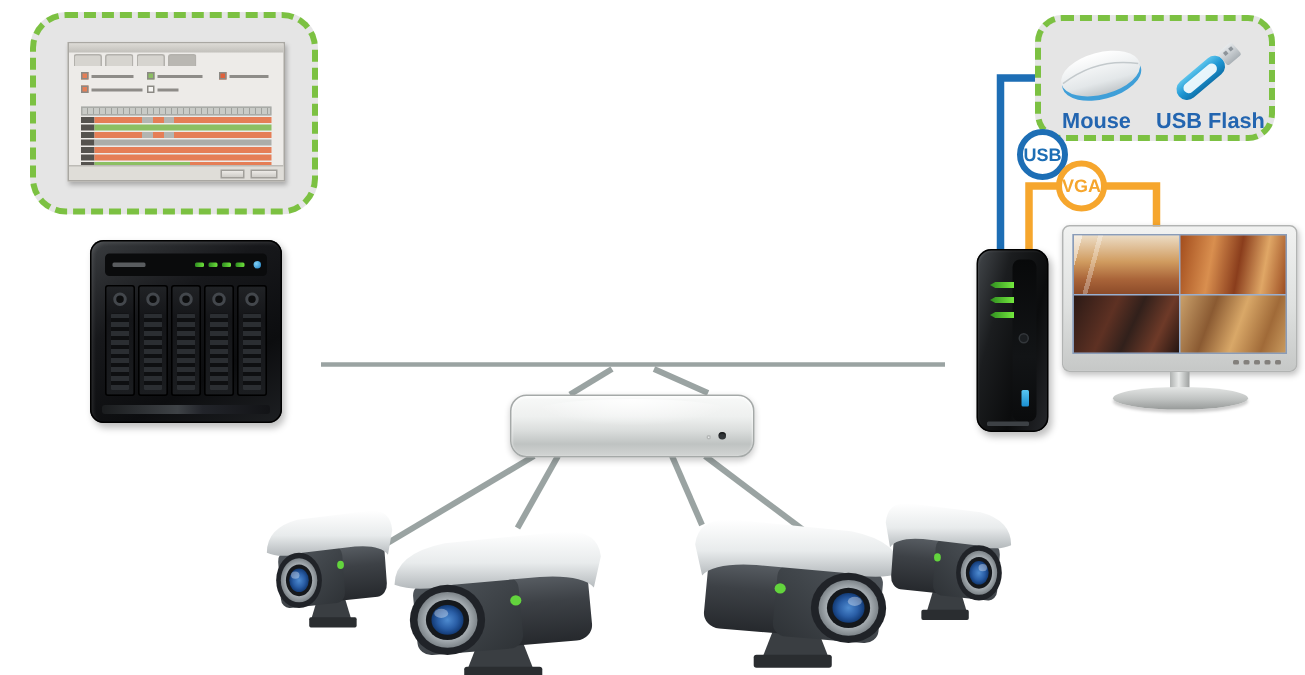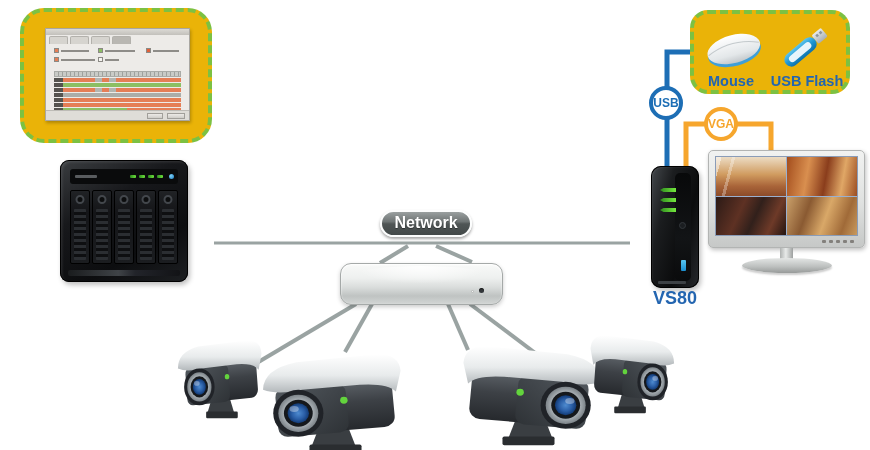--- a/index.html
+++ b/index.html
@@ -12,21 +12,21 @@
   *{margin:0;padding:0;box-sizing:border-box;}
   html,body{background:#fff;}
   body{font-family:"Liberation Sans",sans-serif;}
   .scene{position:relative;width:870px;height:450px;background:#fff;overflow:hidden;}
   .abs{position:absolute;}
 
   
   svg.lines{position:absolute;left:0;top:0;width:870px;height:450px;z-index:1;}
 
   
-  .dashed-box{border:4px dashed var(--dashed-green);border-radius:24px;background:#eab308;z-index:2;}
+  .dashed-box{border:4px dashed var(--dashed-green);border-radius:24px;background:#e5e5e5;z-index:2;}
   .box-ss{left:20px;top:8px;width:192px;height:135px;}
   .box-periph{left:690px;top:10px;width:160px;height:84px;border-radius:18px;}
 
   .blue-label{color:var(--label-blue);font-weight:bold;text-align:center;z-index:4;}
 
   
   .shot{left:21px;top:16px;width:145px;height:93px;background:#edebe8;border:1px solid #a9a7a2;
         box-shadow:1px 2px 3px rgba(0,0,0,.25);}
   .shot .titlebar{position:absolute;left:0;top:0;right:0;height:6px;background:linear-gradient(180deg,#dcdad5,#c2c0bb);}
   .shot .tabs{position:absolute;left:3px;top:7px;height:9px;display:flex;gap:2px;}
@@ -101,21 +101,21 @@
         clip-path:polygon(0 50%,22% 0,100% 0,100% 100%,22% 100%);}
   .vs80 .btn{position:absolute;left:28px;top:56px;width:7px;height:7px;border-radius:50%;background:#1b1e21;border:1px solid #33373b;}
   .vs80 .bled{position:absolute;left:30px;top:94px;width:5px;height:11px;border-radius:1px;
         background:linear-gradient(180deg,#58c6f2,#1a8ecf);}
   .vs80 .foot{position:absolute;left:7px;bottom:4px;width:28px;height:3px;background:#3d4145;border-radius:1px;}
   .vs80-label{left:628px;top:288px;width:94px;font-size:18px;}
 
   
   .badge{width:34px;height:34px;border-radius:50%;background:#fff;z-index:3;
          display:flex;align-items:center;justify-content:center;font-weight:bold;font-size:12px;}
-  .badge-usb{left:649px;top:86px;border:4px solid var(--usb-blue);color:var(--usb-blue);}
+  .badge-usb{left:678px;top:86px;border:4px solid var(--usb-blue);color:var(--usb-blue);}
   .badge-vga{left:704px;top:107px;border:4px solid var(--vga-orange);color:var(--vga-orange);}
 
   
   .monitor{left:708px;top:150px;width:157px;height:124px;z-index:2;}
   .monitor .bezel{position:absolute;left:0;top:0;width:157px;height:98px;border-radius:5px;
         background:linear-gradient(180deg,#f1f2f1 0%,#dfe1e0 55%,#c6c8c7 100%);
         border:1px solid #b2b4b3;box-shadow:1px 2px 4px rgba(0,0,0,.25);}
   .monitor .screen{position:absolute;left:6px;top:5px;width:143px;height:80px;background:#9ab0d0;
         display:grid;grid-template-columns:1fr 1fr;grid-template-rows:1fr 1fr;gap:1px;border:1px solid #8a9cb8;}
   .quad-tl{background:linear-gradient(105deg,rgba(255,255,255,.5) 0 7%,rgba(255,255,255,0) 7% 20%,rgba(255,255,255,.3) 20% 24%,rgba(255,255,255,0) 24%),
@@ -310,21 +310,20 @@
           <span class="slots"></span>
         </div>
       <div class="bay">
           <span class="ring"></span>
           <span class="slots"></span>
         </div>
     </div>
     <div class="base"></div>
   </div>
 
-  <div class="abs pill">Network</div>
 
   <div class="abs switch">
     <span class="pled"></span>
     <span class="pwr"></span>
   </div>
 
   <svg class="cam" style="left:170px;top:337px" width="96" height="82">
       <use href="#cam"></use>
     </svg>
   <svg class="cam" style="left:250px;top:350px" width="158" height="104">
@@ -339,21 +338,20 @@
 
   <div class="abs vs80">
     <div class="panel"></div>
     <span class="gled" style="top:22px"></span>
     <span class="gled" style="top:32px"></span>
     <span class="gled" style="top:42px"></span>
     <span class="btn"></span>
     <span class="bled"></span>
     <span class="foot"></span>
   </div>
-  <div class="abs blue-label vs80-label">VS80</div>
 
   <div class="abs badge badge-usb">USB</div>
   <div class="abs badge badge-vga">VGA</div>
 
   <div class="abs monitor">
     <div class="bezel">
       <div class="screen">
         <div class="quad-tl"></div>
         <div class="quad-tr"></div>
         <div class="quad-bl"></div>

